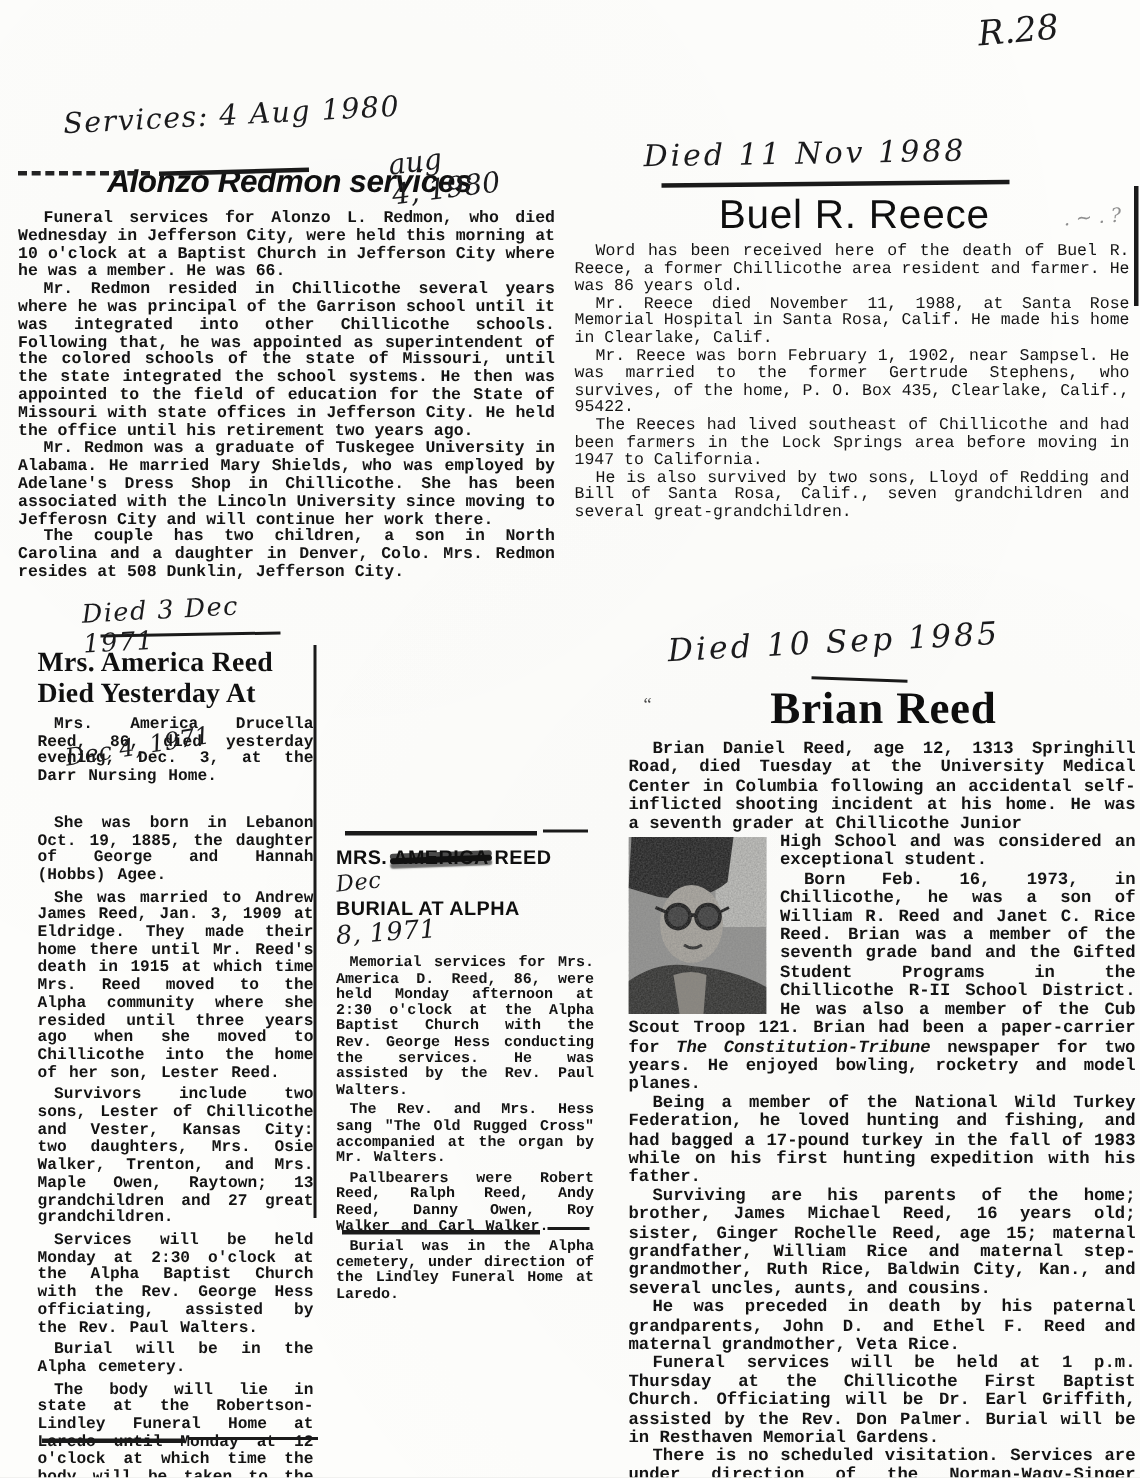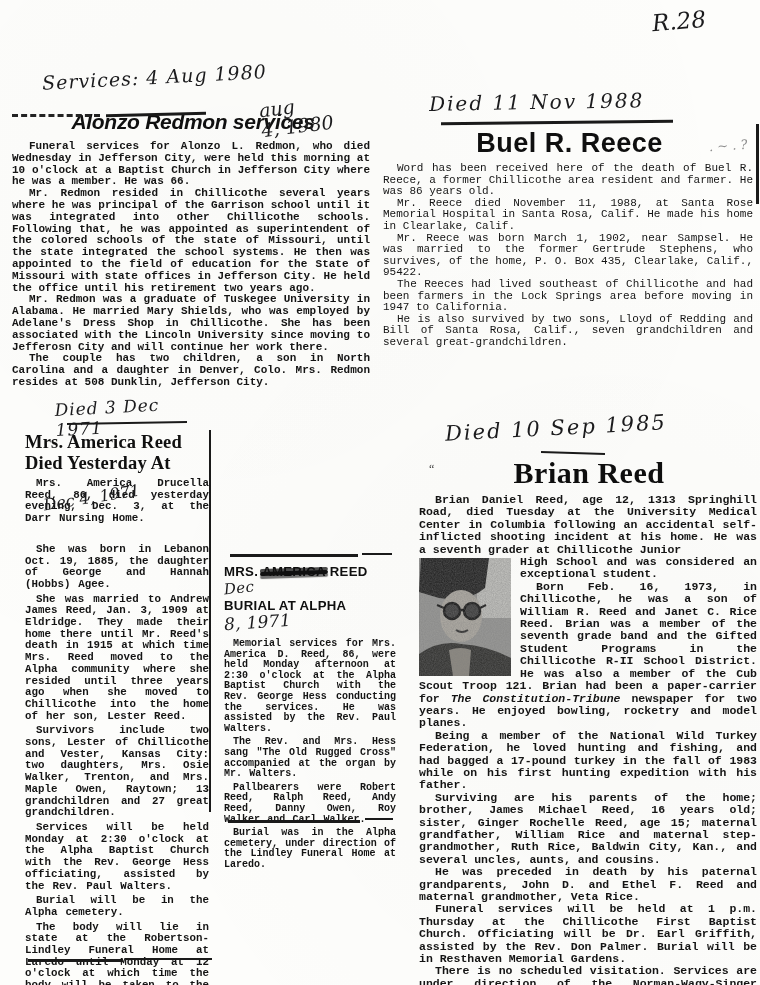--- a/index.html
+++ b/index.html
@@ -59,27 +59,27 @@
       <p>Funeral services for Alonzo L. Redmon, who died Wednesday in Jefferson City, were held this morning at 10 o'clock at a Baptist Church in Jefferson City where he was a member. He was 66.</p>
       <p>Mr. Redmon resided in Chillicothe several years where he was principal of the Garrison school until it was integrated into other Chillicothe schools. Following that, he was appointed as superintendent of the colored schools of the state of Missouri, until the state integrated the school systems. He then was appointed to the field of education for the State of Missouri with state offices in Jefferson City. He held the office until his retirement two years ago.</p>
       <p>Mr. Redmon was a graduate of Tuskegee University in Alabama. He married Mary Shields, who was employed by Adelane's Dress Shop in Chillicothe. She has been associated with the Lincoln University since moving to Jefferosn City and will continue her work there.</p>
       <p>The couple has two children, a son in North Carolina and a daughter in Denver, Colo. Mrs. Redmon resides at 508 Dunklin, Jefferson City.</p>
     </div>
   </div>
 
   <div class="abs" style="left:383px;top:90px;width:373px;">
     <div class="abs hw" style="left:46px;top:0px;font-size:20px;transform:rotate(-1deg);letter-spacing:2px;">Died 11 Nov 1988</div>
     <div class="abs rule" style="left:58px;top:31px;width:232px;height:2.5px;transform:rotate(-0.6deg);"></div>
-    <div class="sans" style="margin-top:38px;text-align:center;font-size:27px;font-weight:700;letter-spacing:0.5px;color:#0f0f0f;">Buel R. Reece</div>
+    <div class="sans" style="margin-top:38px;text-align:center;font-size:27px;font-weight:400;letter-spacing:0.5px;color:#0f0f0f;">Buel R. Reece</div>
     <div class="abs hw" style="right:8px;top:48px;font-size:13px;color:#8f8f8f;transform:rotate(-4deg);">. ~ . ?</div>
     <div class="abs rule" style="right:-3px;top:34px;width:3.5px;height:80px;"></div>
     <div class="btxt bodyB" style="margin-top:4px;width:370px;">
       <p>Word has been received here of the death of Buel R. Reece, a former Chillicothe area resident and farmer. He was 86 years old.</p>
       <p>Mr. Reece died November 11, 1988, at Santa Rose Memorial Hospital in Santa Rosa, Calif. He made his home in Clearlake, Calif.</p>
-      <p>Mr. Reece was born March 1, 1902, near Sampsel. He was married to the former Gertrude Stephens, who survives, of the home, P. O. Box 435, Clearlake, Calif., 95422.</p>
+      <p>Mr. Reece was born February 1, 1902, near Sampsel. He was married to the former Gertrude Stephens, who survives, of the home, P. O. Box 435, Clearlake, Calif., 95422.</p>
       <p>The Reeces had lived southeast of Chillicothe and had been farmers in the Lock Springs area before moving in 1947 to California.</p>
       <p>He is also survived by two sons, Lloyd of Redding and Bill of Santa Rosa, Calif., seven grandchildren and several great-grandchildren.</p>
     </div>
   </div>
 
   <div class="abs" style="left:25px;top:396px;width:186px;">
     <div class="abs hw" style="left:30px;top:0px;font-size:17px;transform:rotate(-3deg);letter-spacing:1px;">Died 3 Dec 1971</div>
     <div class="abs rule" style="left:42px;top:26px;width:120px;height:2px;transform:rotate(-1deg);"></div>
     <div class="serif" style="margin-top:36px;font-size:18.5px;line-height:20.5px;font-weight:bold;letter-spacing:0.2px;color:#101010;">
       <div>Mrs. America Reed</div>

